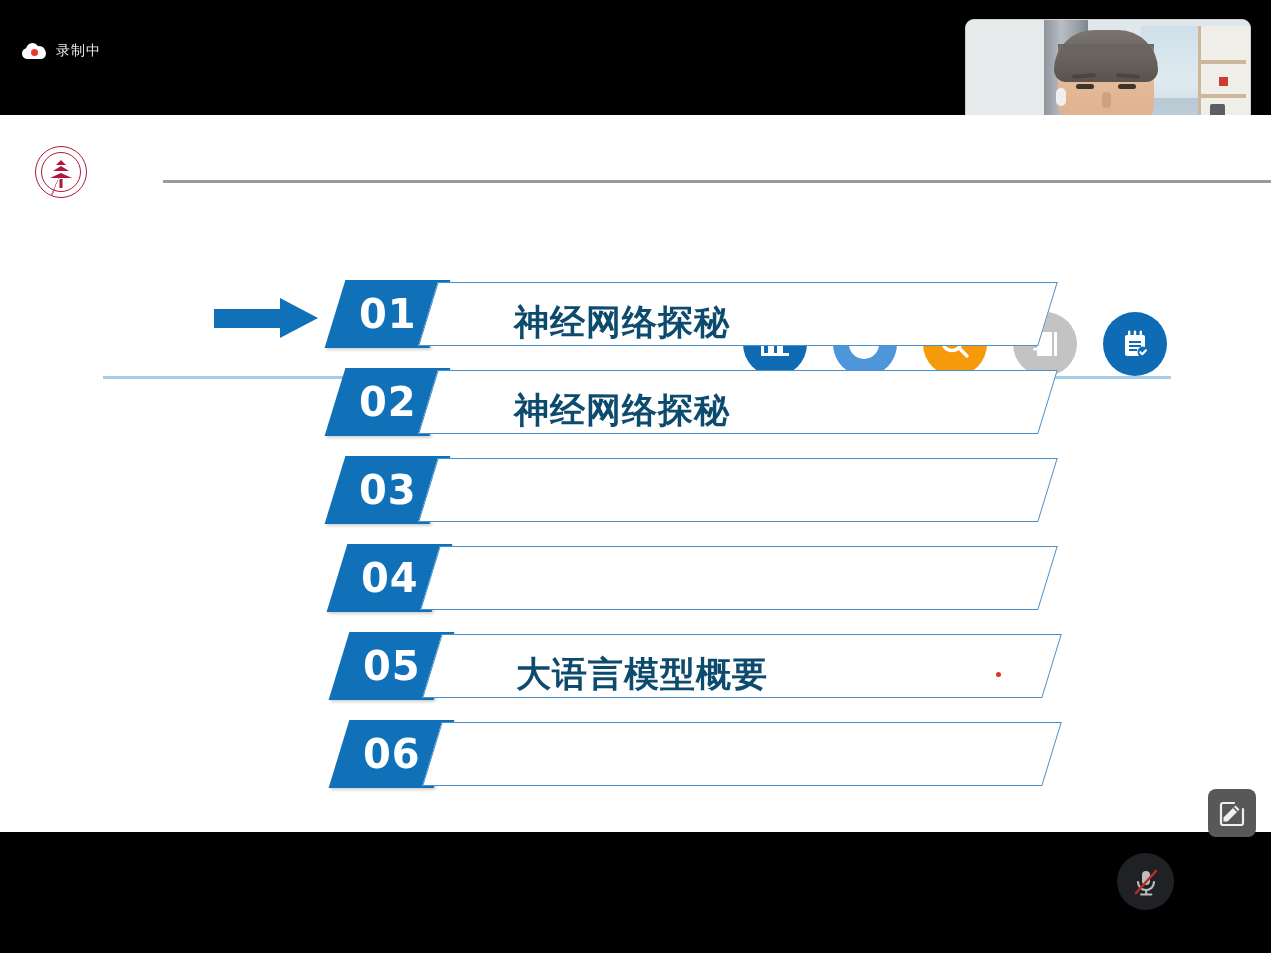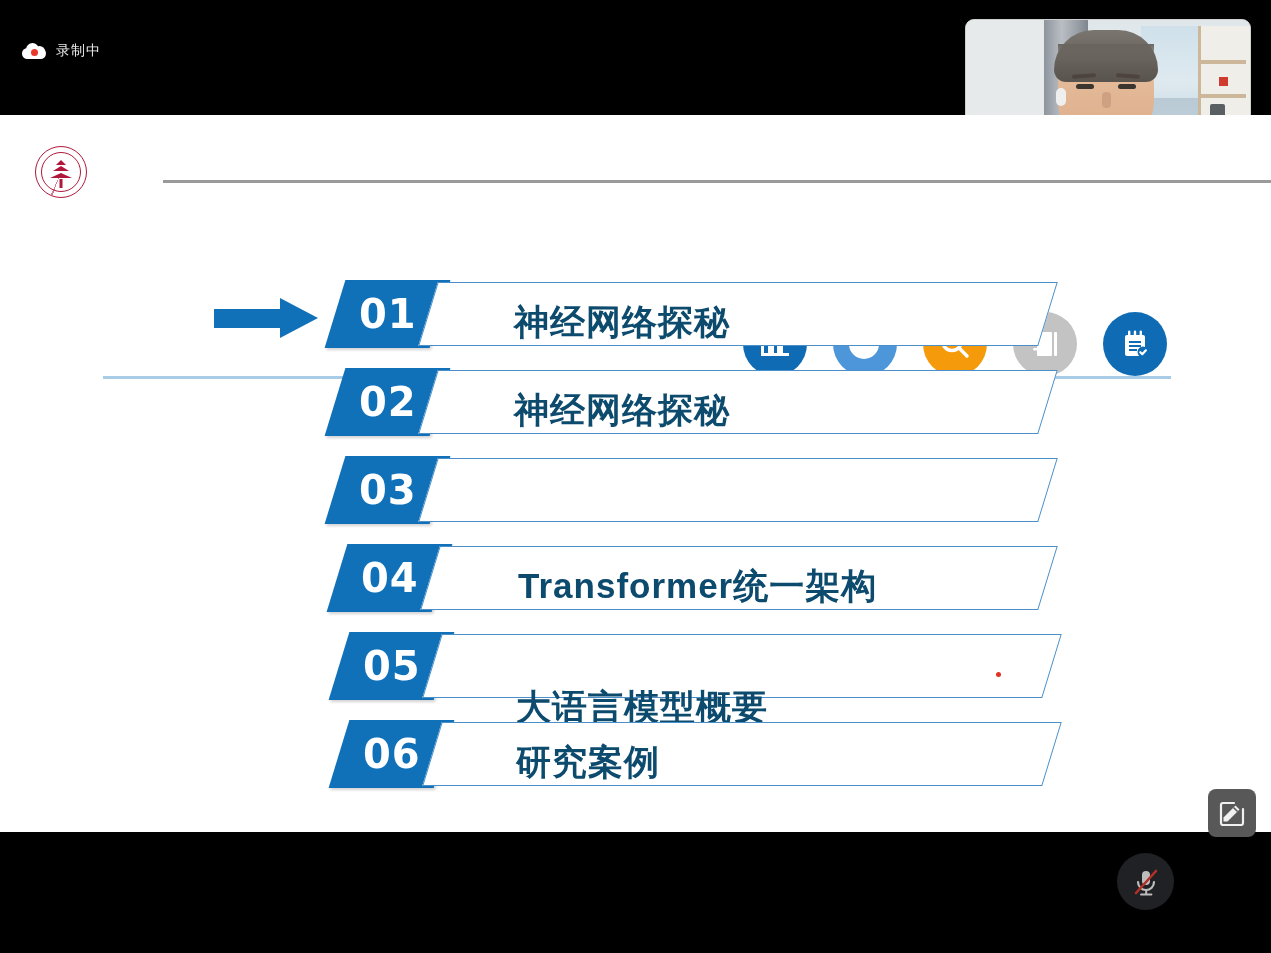--- a/index.html
+++ b/index.html
@@ -283,37 +283,35 @@
           <span>03</span>
         </div>
         <div class="bar" style="left:428px;width:620px;"></div>
       </div>
 
       <div class="row">
         <div class="badge" style="left:337px;">
           <span>04</span>
         </div>
         <div class="bar" style="left:430px;width:618px;"></div>
-        <div class="bar-txt" style="left:518px;">Transformer统一架构</div>
       </div>
 
       <div class="row">
         <div class="badge" style="left:339px;">
           <span>05</span>
         </div>
         <div class="bar" style="left:432px;width:620px;"></div>
-        <div class="bar-txt" style="left:516px;margin-top:33px;">大语言模型概要</div>
+        <div class="bar-txt" style="left:516px;">大语言模型概要</div>
       </div>
 
       <div class="row">
         <div class="badge" style="left:339px;">
           <span>06</span>
         </div>
         <div class="bar" style="left:432px;width:620px;"></div>
-        <div class="bar-txt" style="left:516px;">研究案例</div>
       </div>
 
     </div>
 
     <div class="red-dot"></div>
 
   </div>
 
   <div class="annot">
     <svg width="26" height="26" viewBox="0 0 26 26">

